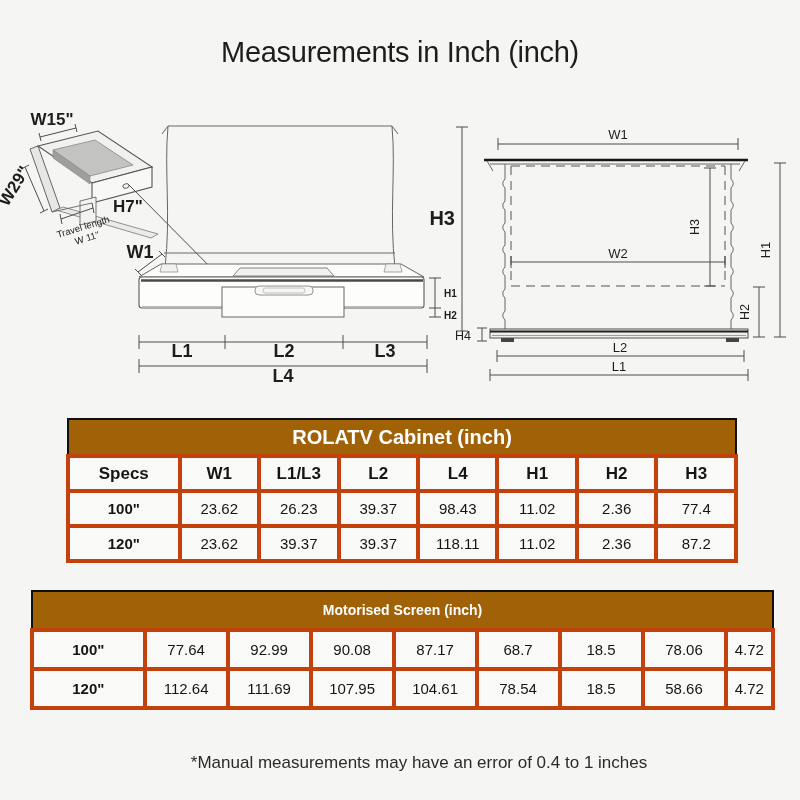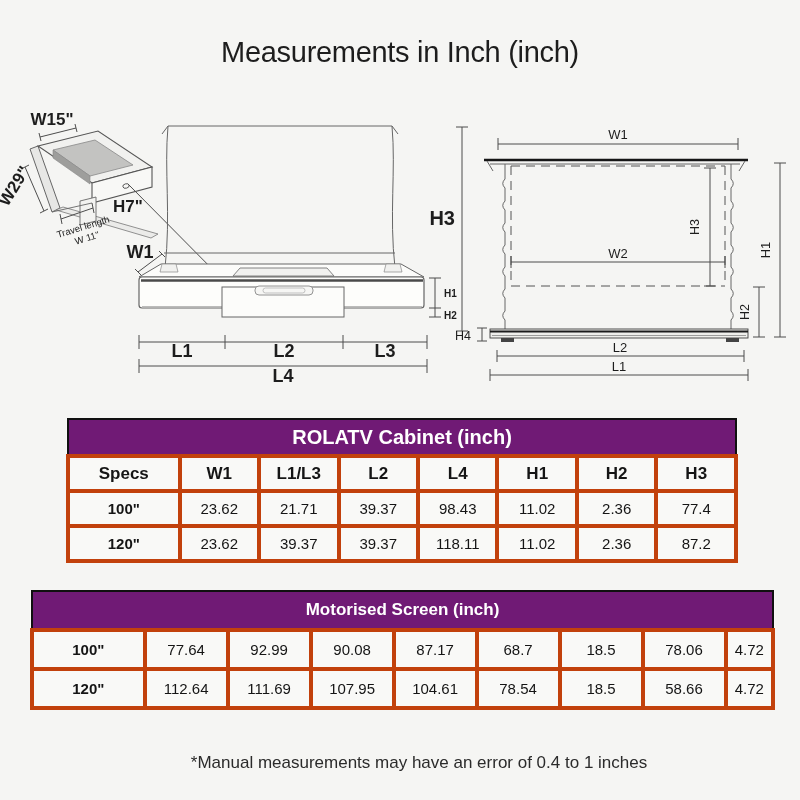--- a/index.html
+++ b/index.html
@@ -32,30 +32,30 @@
   
   table.spec {
     position:absolute; border-collapse:collapse; table-layout:fixed;
     background:#f9f9f7; border:2px solid #101010;
   }
   .spec th, .spec td {
     border:4px solid #c2410c; text-align:center; vertical-align:middle;
     padding:0; color:#151515; overflow:hidden; white-space:nowrap;
   }
   .spec .tbl-title {
-    background:#701a75; color:#ffffff; font-weight:bold;
+    background:#a16207; color:#ffffff; font-weight:bold;
     border:1px solid #171717;
   }
   .t1 { left:66px;  top:418px; width:672px; }
   .t1 .tbl-title { height:34px; font-size:20px; }
   .t1 .hdr-row th { height:31px; font-size:17px; }
   .t1 tbody tr { height:35px; }
   .t1 tbody th, .t1 tbody td { font-size:15px; }
   .t2 { left:30px;  top:590px; width:745px; }
-  .t2 .tbl-title { height:36px; font-size:17px; }
+  .t2 .tbl-title { height:36px; font-size:14px; }
   .t2 .hdr-row th { height:28px; font-size:14.5px; }
   .t2 .hdr-row th:first-child { font-size:13px; }
   .t2 tbody tr { height:39px; }
   .t2 tbody th, .t2 tbody td { font-size:15px; }
   tbody td { font-weight:normal; }
 
   .footnote {
     position:absolute; top:753px; left:0; width:800px;
     text-align:center; font-size:17px; color:#2b2b2b;padding-left:19px;
   }
@@ -223,21 +223,21 @@
         <th>L4</th>
         <th>H1</th>
         <th>H2</th>
         <th>H3</th>
       </tr>
     </thead>
     <tbody>
       <tr>
         <th>100"</th>
         <td>23.62</td>
-        <td>21.71</td>
+        <td>26.23</td>
         <td>39.37</td>
         <td>98.43</td>
         <td>11.02</td>
         <td>2.36</td>
         <td>77.4</td>
       </tr>
       <tr>
         <th>120"</th>
         <td>23.62</td>
         <td>39.37</td>

